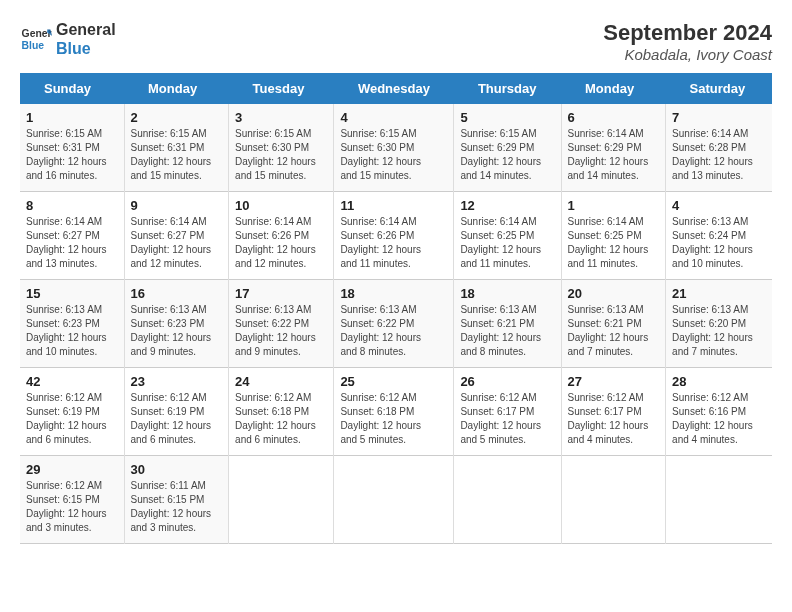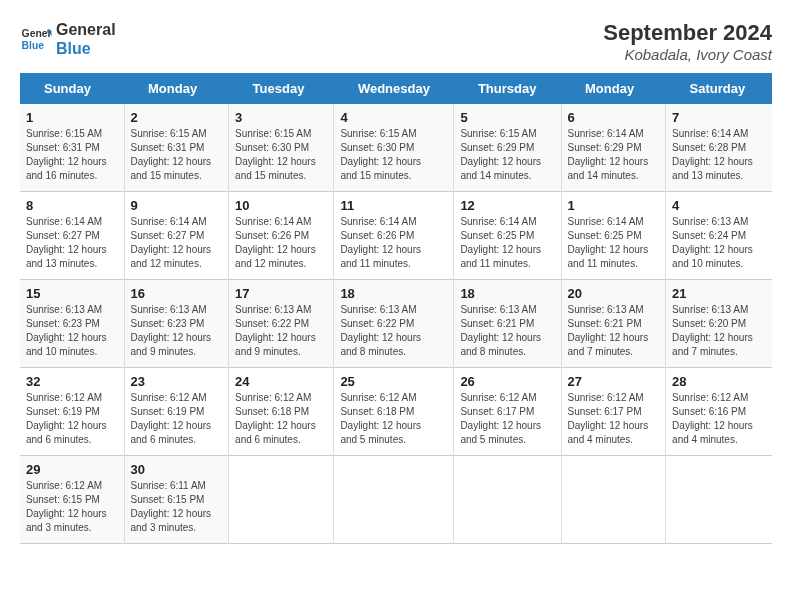--- a/index.html
+++ b/index.html
@@ -266,21 +266,21 @@
         <td>
           <span class="day-num">21</span>
           <div class="day-info" style="white-space: pre-line;">Sunrise: 6:13 AM
 Sunset: 6:20 PM
 Daylight: 12 hours
 and 7 minutes.</div>
         </td>
       </tr>
       <tr>
         <td>
-          <span class="day-num">32</span>
+          <span class="day-num">42</span>
           <div class="day-info" style="white-space: pre-line;">Sunrise: 6:12 AM
 Sunset: 6:19 PM
 Daylight: 12 hours
 and 6 minutes.</div>
         </td>
         <td>
           <span class="day-num">23</span>
           <div class="day-info" style="white-space: pre-line;">Sunrise: 6:12 AM
 Sunset: 6:19 PM
 Daylight: 12 hours

